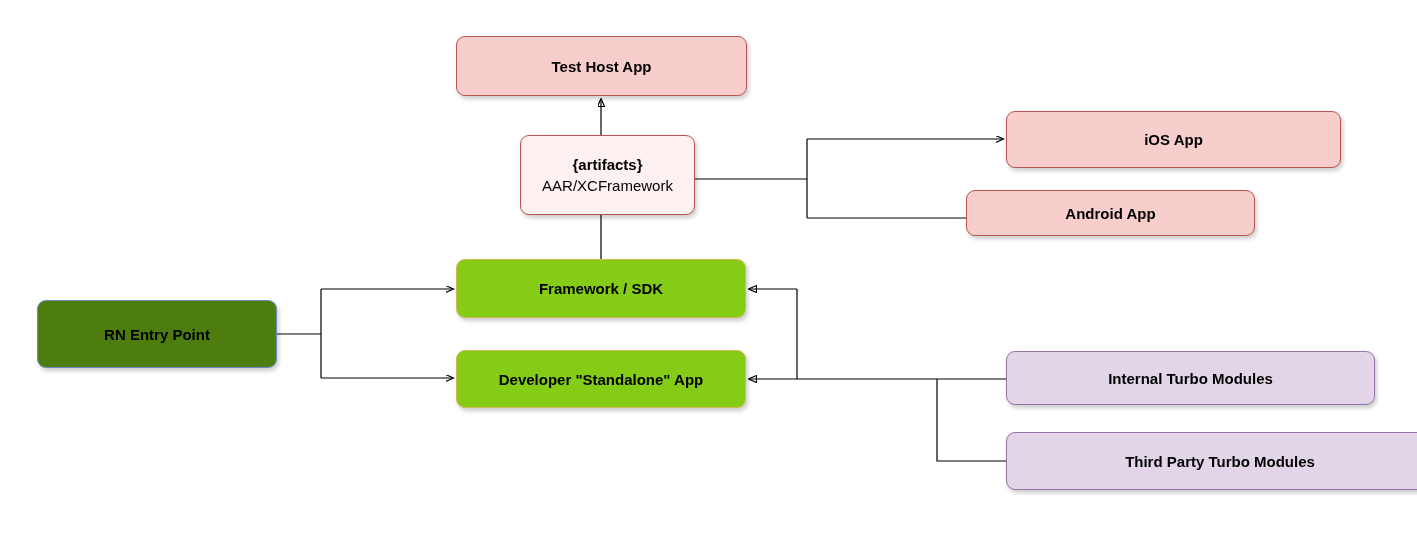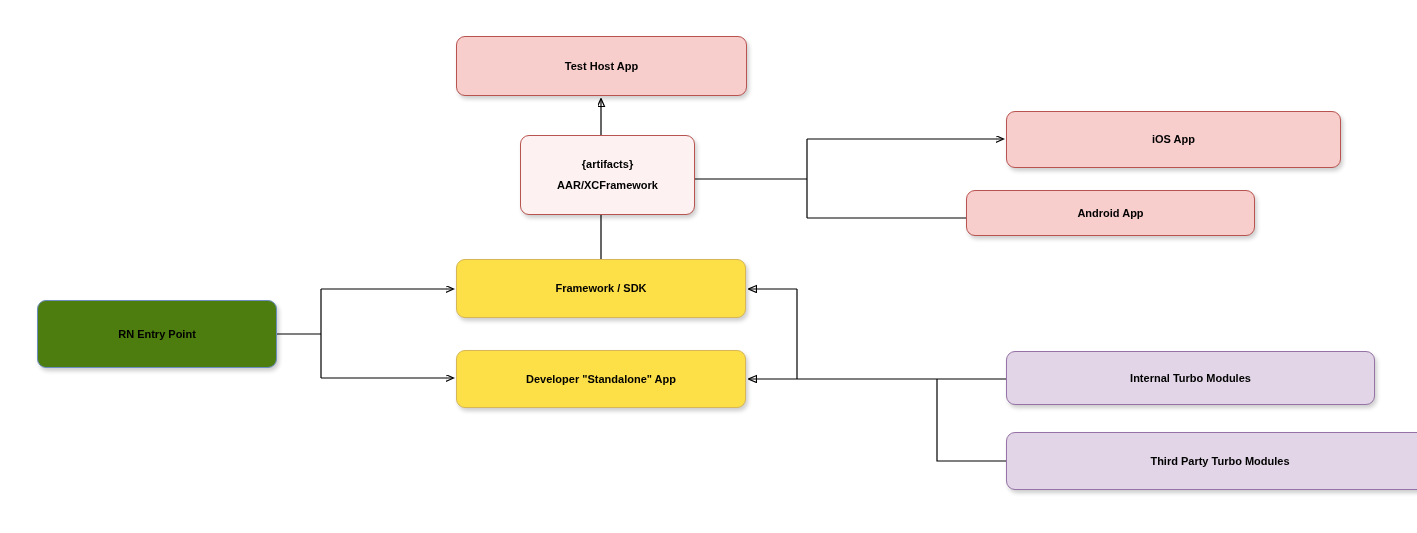--- a/index.html
+++ b/index.html
@@ -24,32 +24,32 @@
   .node {
     position: absolute;
     box-sizing: border-box;
     border: 1.3px solid;
     border-radius: 9px;
     display: flex;
     flex-direction: column;
     align-items: center;
     justify-content: center;
     text-align: center;
-    font-size: 11px;
+    font-size: 15px;
     font-weight: 700;
     color: #000000;
     line-height: 21px;
     box-shadow: 2px 3px 4px rgba(0,0,0,0.20);
   }
   .node.red      { background: #f8cecc; border-color: #b85450; }
   .node.lightred { background: #fdf1f1; border-color: #b85450; }
-  .node.yellow   { background: #fde047; border-color: #d6b656; }
+  .node.yellow   { background: #84cc16; border-color: #d6b656; }
   .node.blue     { background: #4d7c0f; border-color: #6c8ebf; }
   .node.purple   { background: #e1d5e7; border-color: #9673a6; }
-  .node .subtitle { font-weight: 700; }
+  .node .subtitle { font-weight: 400; }
 </style>
 </head>
 <body>
 
 <div class="canvas">
 
   <svg class="edges" width="1417" height="533" viewBox="0 0 1417 533" xmlns="http://www.w3.org/2000/svg">
     <defs>
       <marker id="arrow" markerWidth="9" markerHeight="9" refX="7.5" refY="3.5" orient="auto" markerUnits="userSpaceOnUse">
         <path d="M0,0 L8,3.5 L0,7 Z" fill="#000000" stroke="none"></path>

